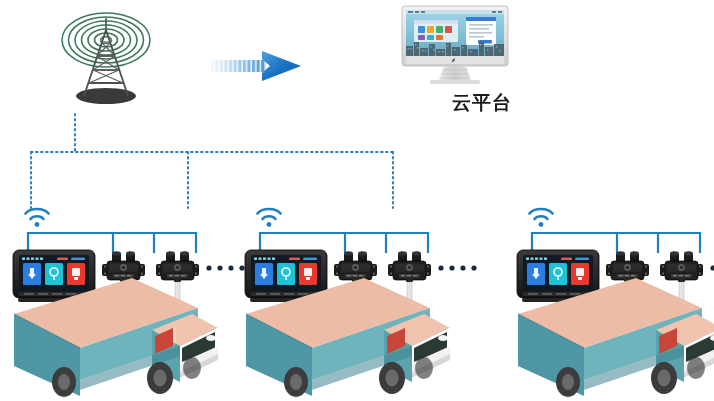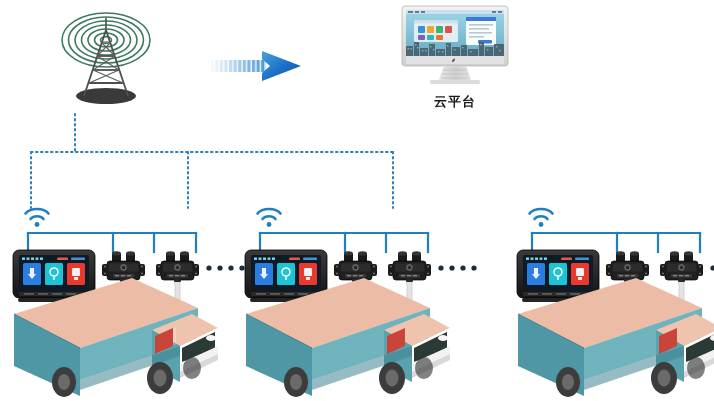--- a/index.html
+++ b/index.html
@@ -17,22 +17,22 @@
   
   .tower-wrap{left:48px;top:4px;width:116px;height:100px;}
 
   
   .arrow-wrap{left:206px;top:48px;width:100px;height:36px;}
 
   
   .monitor-wrap{left:400px;top:4px;width:110px;height:84px;}
   .cloud-label{
     left:398px;top:90px;width:114px;
-    text-align:center;
-    font-size:13px;font-weight:bold;color:#1a1a1a;
+    text-align:right;
+    font-size:19px;font-weight:bold;color:#1a1a1a;
     letter-spacing:1px;
     font-family:"DejaVu Sans","Liberation Sans",sans-serif;
     line-height:24px;
   }
 
   
   .tree{left:0;top:104px;width:714px;height:112px;}
 
   
   .unit{top:200px;width:215px;height:201px;}

